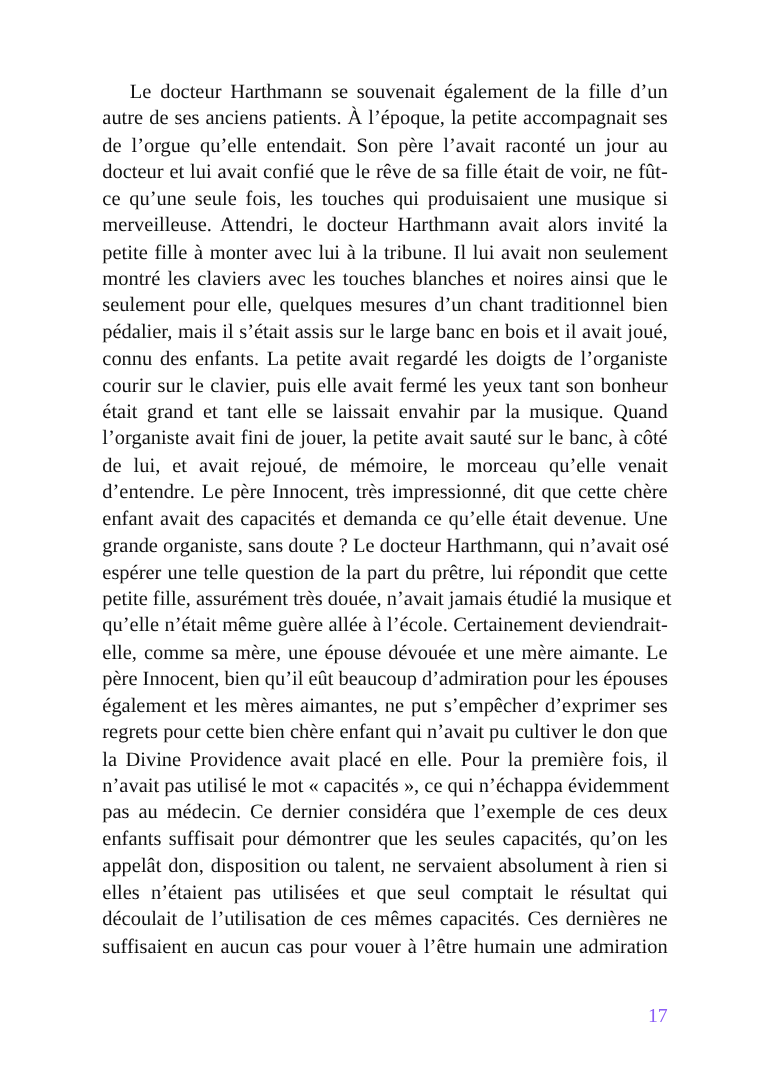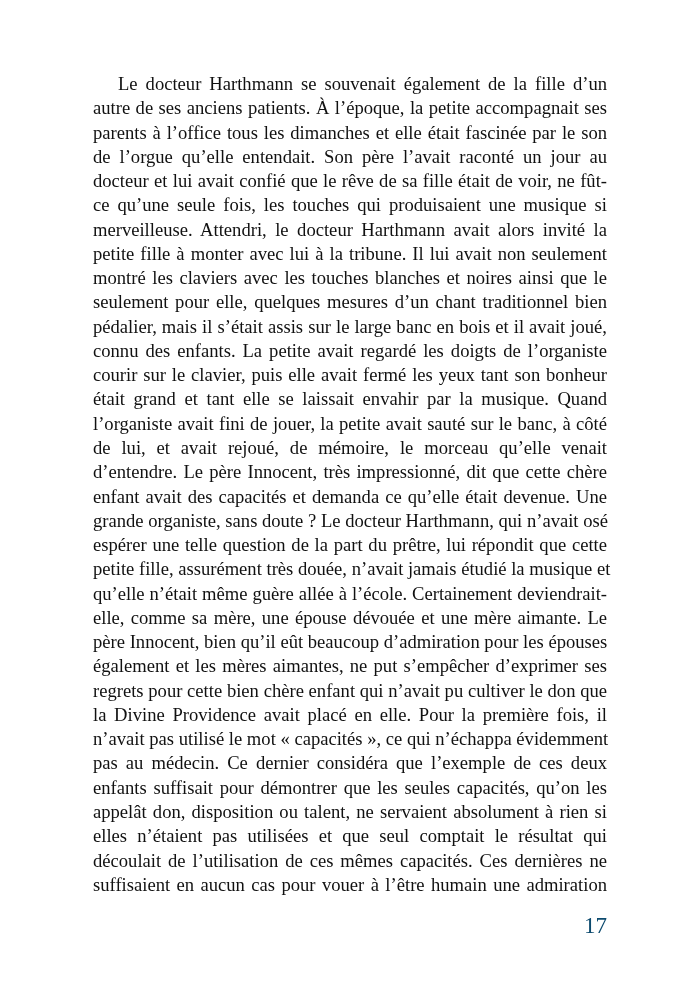--- a/index.html
+++ b/index.html
@@ -25,32 +25,31 @@
       text-align-last: justify;
     }
     .line.indent { padding-left: 25px; }
     .page-number {
       position: absolute;
       left: 560px;
       width: 47px;
       top: 913px;
       text-align: right;
       font-family: "Liberation Serif", "DejaVu Serif", serif;
-      font-size: 23px;
-      color: #0c4a6e;
+      font-size: 18px;
+      color: #8b5cf6;
     }
   </style>
 </head>
 <body>
 
 <div class="page">
   <div class="text-block">
     <span class="line indent">Le docteur Harthmann se souvenait également de la fille d’un</span>
     <span class="line">autre de ses anciens patients. À l’époque, la petite accompagnait ses</span>
-    <span class="line">parents à l’office tous les dimanches et elle était fascinée par le son</span>
     <span class="line">de l’orgue qu’elle entendait. Son père l’avait raconté un jour au</span>
     <span class="line">docteur et lui avait confié que le rêve de sa fille était de voir, ne fût-</span>
     <span class="line">ce qu’une seule fois, les touches qui produisaient une musique si</span>
     <span class="line">merveilleuse. Attendri, le docteur Harthmann avait alors invité la</span>
     <span class="line">petite fille à monter avec lui à la tribune. Il lui avait non seulement</span>
     <span class="line">montré les claviers avec les touches blanches et noires ainsi que le</span>
     <span class="line">seulement pour elle, quelques mesures d’un chant traditionnel bien</span>
     <span class="line">pédalier, mais il s’était assis sur le large banc en bois et il avait joué,</span>
     <span class="line">connu des enfants. La petite avait regardé les doigts de l’organiste</span>
     <span class="line">courir sur le clavier, puis elle avait fermé les yeux tant son bonheur</span>

